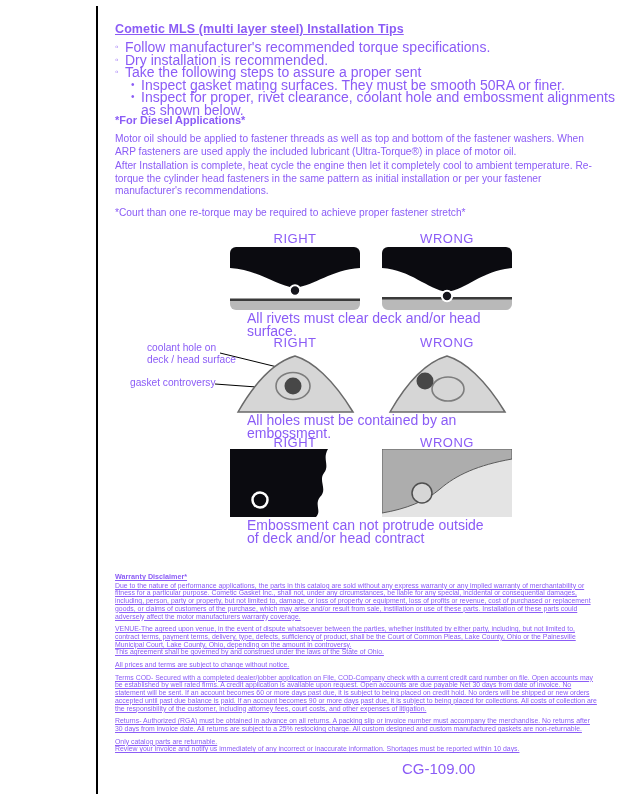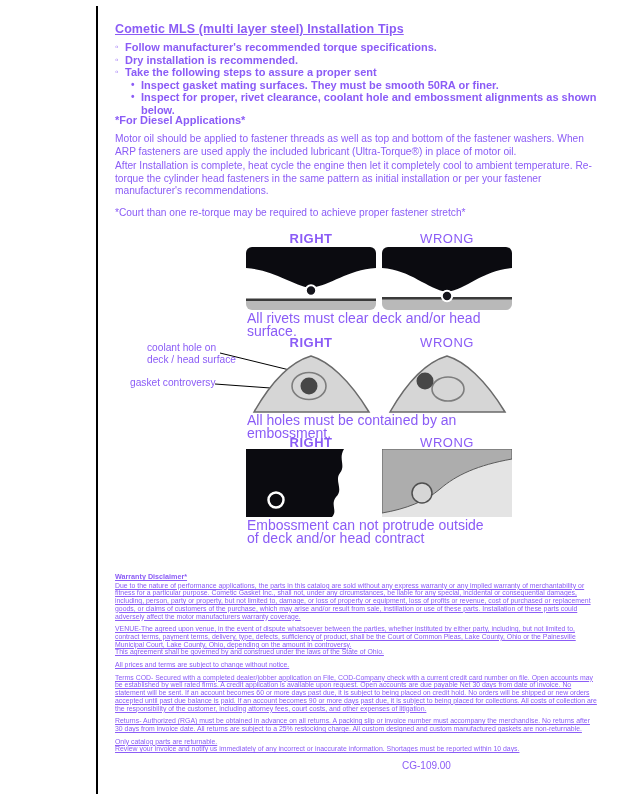--- a/index.html
+++ b/index.html
@@ -27,24 +27,23 @@
     font-size: 12.5px;
     font-weight: bold;
     text-decoration: underline;
     letter-spacing: 0.1px;
   }
   .bullets {
     position: absolute;
     left: 105px; top: 41px;
     margin: 0; padding: 0;
     list-style: none;
-    font-size: 11px;
+    font-size: 14px;
     line-height: 12.6px;
     width: 500px;
-    font-weight: bold;
   }
   .bullets li { position: relative; padding-left: 10px; }
   .bullets li::before {
     content: "◦";
     position: absolute; left: 0; top: 0;
     font-size: 10px;
   }
   .bullets li.sub { margin-left: 16px; }
   .bullets li.sub::before { content: "•"; font-size: 10px; }
   .diesel-heading {
@@ -65,21 +64,21 @@
   .para2 { top: 160px; }
   .note  { top: 207px; }
 
   .fig-head {
     position: absolute;
     width: 130px;
     text-align: center;
     font-size: 13px;
     letter-spacing: 0.5px;
   }
-  .col-l { left: 236px; font-weight: bold; }
+  .col-l { left: 220px; }
   .col-r { left: 372px; }
   .r1h { top: 231px; }
   .r2h { top: 335px; }
   .r3h { top: 435px; }
 
   .fig { position: absolute; width: 130px; }
   .fig svg { display: block; width: 130px; }
   .r1f { top: 247px; height: 63px; }
   .r2f { top: 349px; height: 64px; }
   .r3f { top: 449px; height: 68px; }
@@ -123,21 +122,21 @@
     font-size: 7.2px;
     font-weight: bold;
   }
   .disclaimer p {
     margin: 0 0 5px 0;
     white-space: pre-line;
   }
   .footer-code {
     position: absolute;
     left: 392px; top: 760px;
-    font-size: 10px;
+    font-size: 15px;
   }
 </style>
 </head>
 <body>
 
 <div class="page">
   <div class="left-rule"></div>
 
   <h1 class="title">Cometic MLS (multi layer steel) Installation Tips</h1>
 

